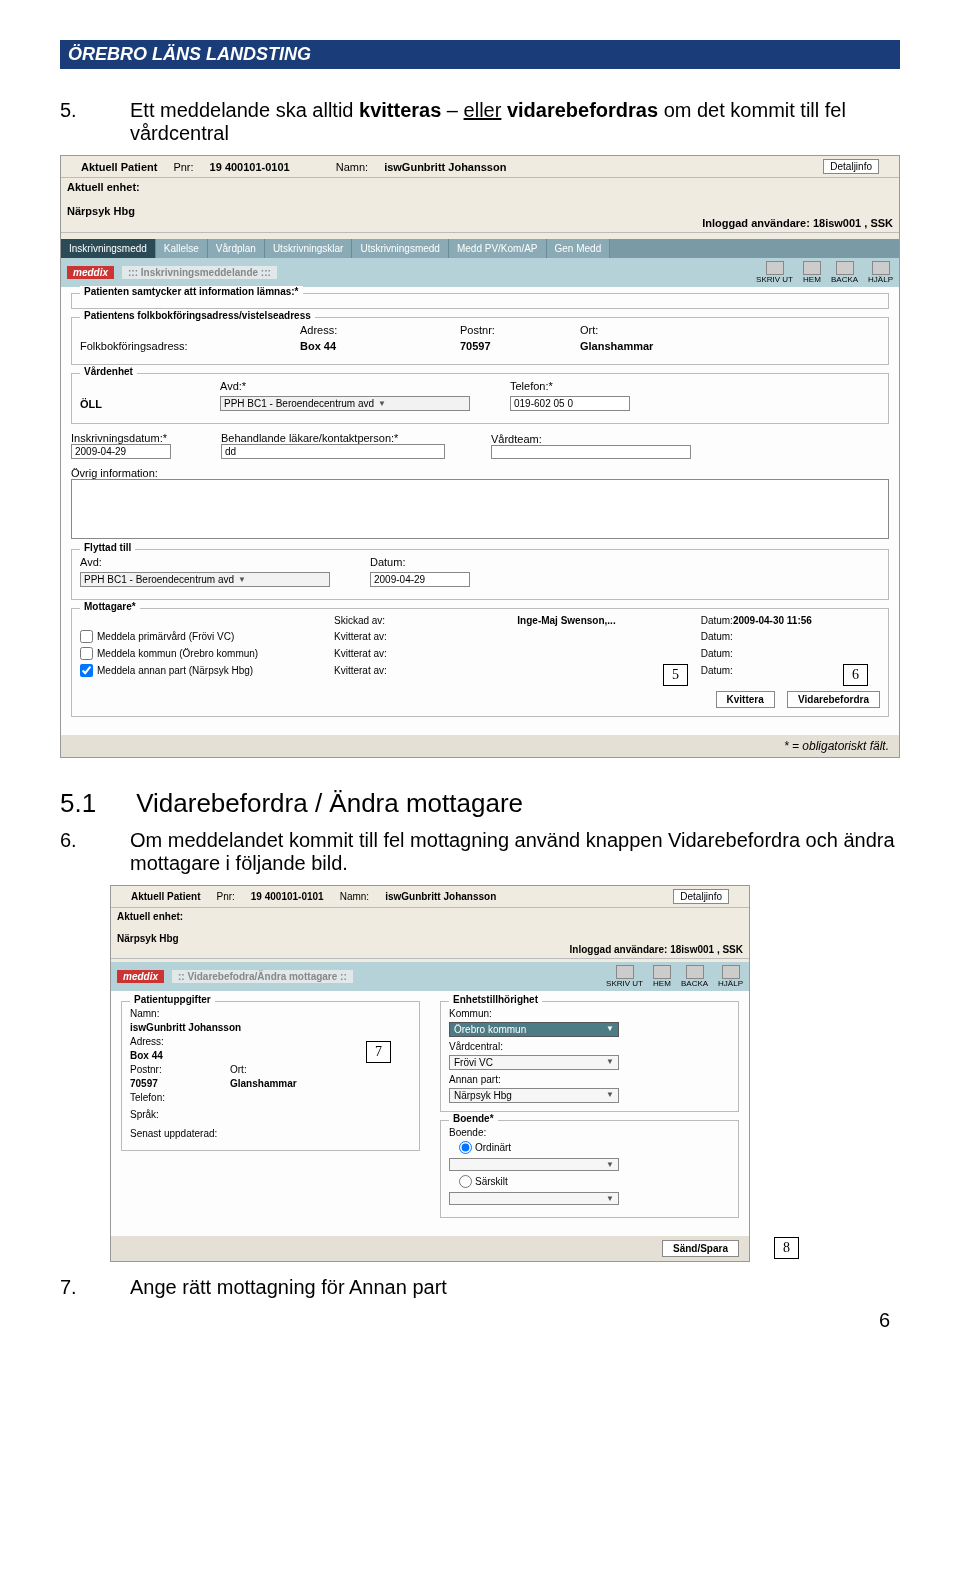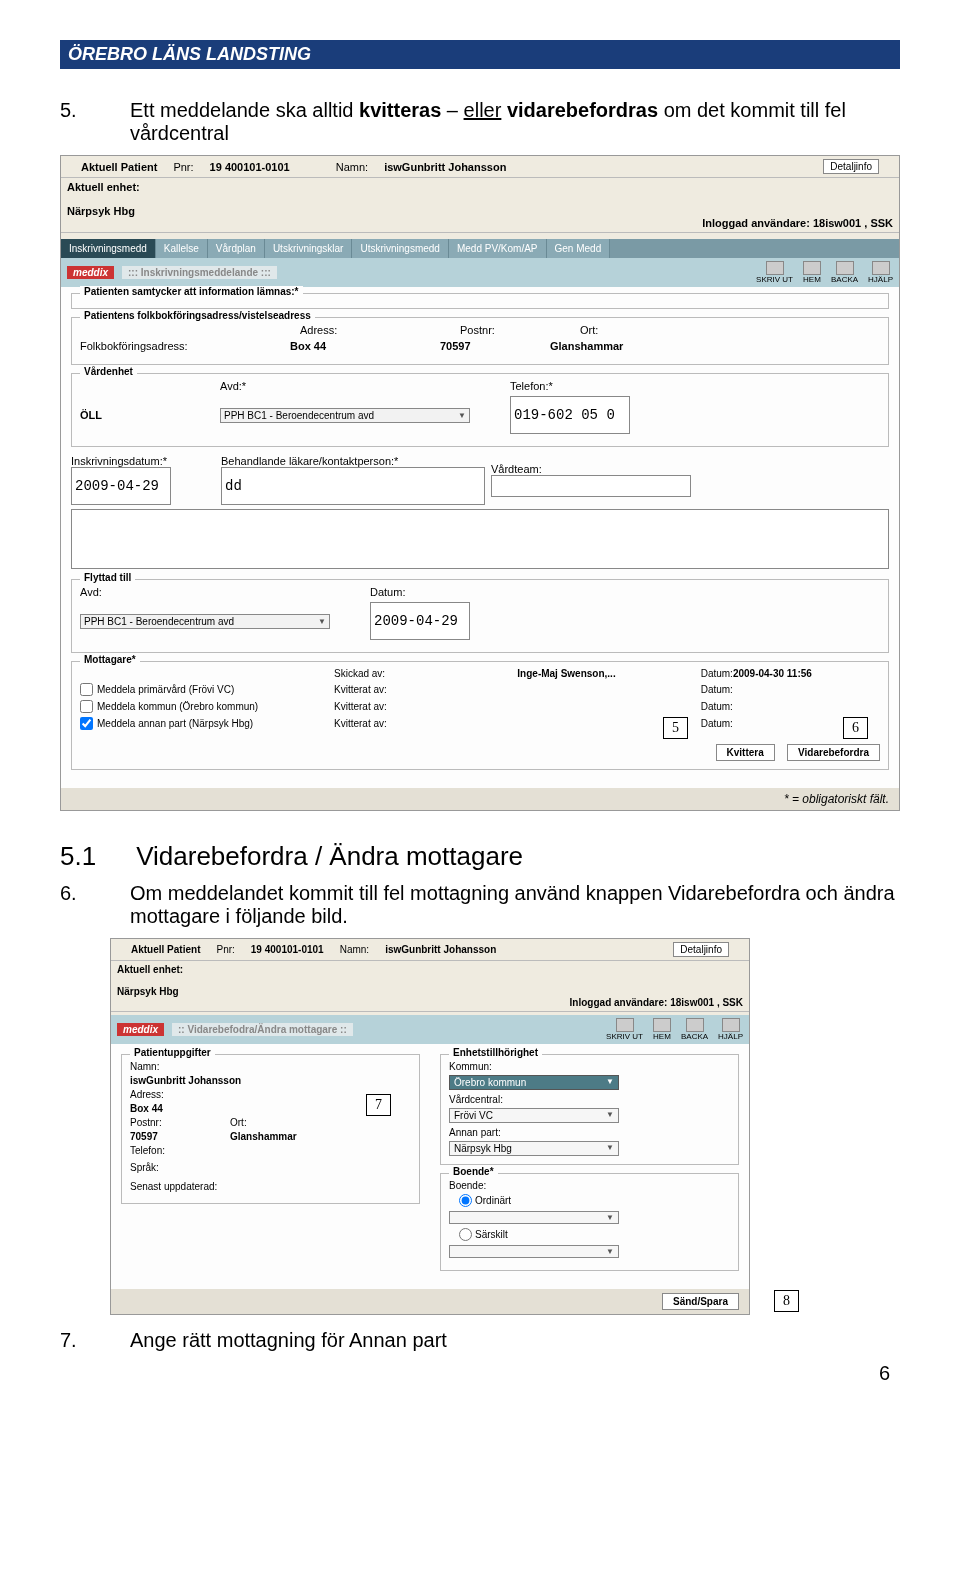--- a/index.html
+++ b/index.html
@@ -25,22 +25,22 @@
   .dotted-title { background: #e0e8ea; padding: 1px 6px; font-weight: bold; color: #888; font-size: 10px; }
   .icons-right { margin-left: auto; display: flex; gap: 10px; align-items: center; }
   .icon-btn { display: flex; flex-direction: column; align-items: center; font-size: 8px; cursor: pointer; }
   .icon-sq { width: 18px; height: 14px; background: #ccc; border: 1px solid #888; }
   .form-body { background: #fdfdfd; padding: 6px 10px 10px 10px; }
   .fieldset { border: 1px solid #bbb; padding: 6px 8px 8px 8px; margin-bottom: 8px; position: relative; }
   .legend { position: absolute; top: -8px; left: 8px; background: #fdfdfd; padding: 0 4px; font-weight: bold; font-size: 10px; }
   .row { display: flex; align-items: center; gap: 12px; margin-bottom: 4px; }
   .radio-wrap { display: flex; align-items: center; gap: 3px; }
   input[type=radio],input[type=checkbox]{ margin:0; }
-  .text-input { border: 1px solid #888; background: #fff; padding: 10px 3px; font-size: 14px; font-family: Liberation Mono, monospace; }
-  .select { border: 1px solid #888; background: #f2f2f2; padding: 1px 3px; font-size: 10px; display: inline-flex; align-items: center; justify-content: space-between; }
+  .text-input { border: 1px solid #888; background: #fff; padding: 1px 3px; font-size: 10px; }
+  .select { border: 1px solid #888; background: #f2f2f2; padding: 1px 3px; font-size: 10px; display: inline-flex; align-items: center; justify-content: flex-start; }
   .caret { font-size: 8px; color: #555; margin-left: 4px; }
   .textarea { border: 1px solid #888; background: #fff; width: 100%; height: 60px; }
   .mott-row { display: grid; grid-template-columns: 250px 1fr 1fr 1fr; gap: 4px; align-items: center; margin-bottom: 4px; font-size: 10px; }
   .chk-wrap { display: flex; align-items: center; gap: 4px; }
   .annot { position: absolute; border: 1px solid #000; background: #fff; padding: 2px 8px; font-size: 14px; font-family: serif; z-index: 5; }
   .action-btn { background: #fff; border: 1px solid #888; padding: 2px 10px; font-weight: bold; font-size: 10px; cursor: pointer; }
   .footer-row { text-align: right; padding: 4px 10px; font-size: 12px; font-style: italic; background: #e4e0d5; }
   .section-h { font-size: 26px; display: flex; gap: 40px; margin: 30px 0 10px 0; }
   .ss2-body { display: flex; gap: 20px; padding: 10px; background: #fdfdfd; }
   .ss2-col { flex: 1; }
@@ -123,21 +123,21 @@
       </div>
 
       <div class="fieldset">
         <span class="legend">Patientens folkbokföringsadress/vistelseadress</span>
         <div class="row" style="gap:40px">
           <div style="width:180px"></div>
           <div style="width:120px">Adress:</div>
           <div style="width:80px">Postnr:</div>
           <div>Ort:</div>
         </div>
-        <div class="row" style="gap:30px">
+        <div class="row" style="gap:40px">
           <div style="width:180px">Folkbokföringsadress:</div>
           <div style="width:120px" class="lbl">Box 44</div>
           <div style="width:80px" class="lbl">70597</div>
           <div class="lbl">Glanshammar</div>
         </div>
       </div>
 
       <div class="fieldset">
         <span class="legend">Vårdenhet</span>
         <div class="row" style="gap:40px">
@@ -155,27 +155,28 @@
         </div>
       </div>
 
       <div class="row" style="gap:20px">
         <div style="width:130px">
           <div>Inskrivningsdatum:*</div>
           <div class="text-input" style="width:100px">2009-04-29</div>
         </div>
         <div style="width:250px">
           <div>Behandlande läkare/kontaktperson:*</div>
-          <div class="text-input" style="width:264px">dd</div>
+          <div class="text-input" style="width:224px">dd</div>
         </div>
         <div>
           <div>Vårdteam:</div>
           <div class="text-input" style="width:200px;height:14px"></div>
         </div>
       </div>
+      <div style="margin-top:8px">Övrig information:</div>
       <div class="textarea"></div>
 
       <div class="fieldset" style="margin-top:10px">
         <span class="legend">Flyttad till</span>
         <div class="row" style="gap:40px">
           <div style="width:250px">Avd:</div>
           <div>Datum:</div>
         </div>
         <div class="row" style="gap:40px">
           <div class="select" style="width:250px">

